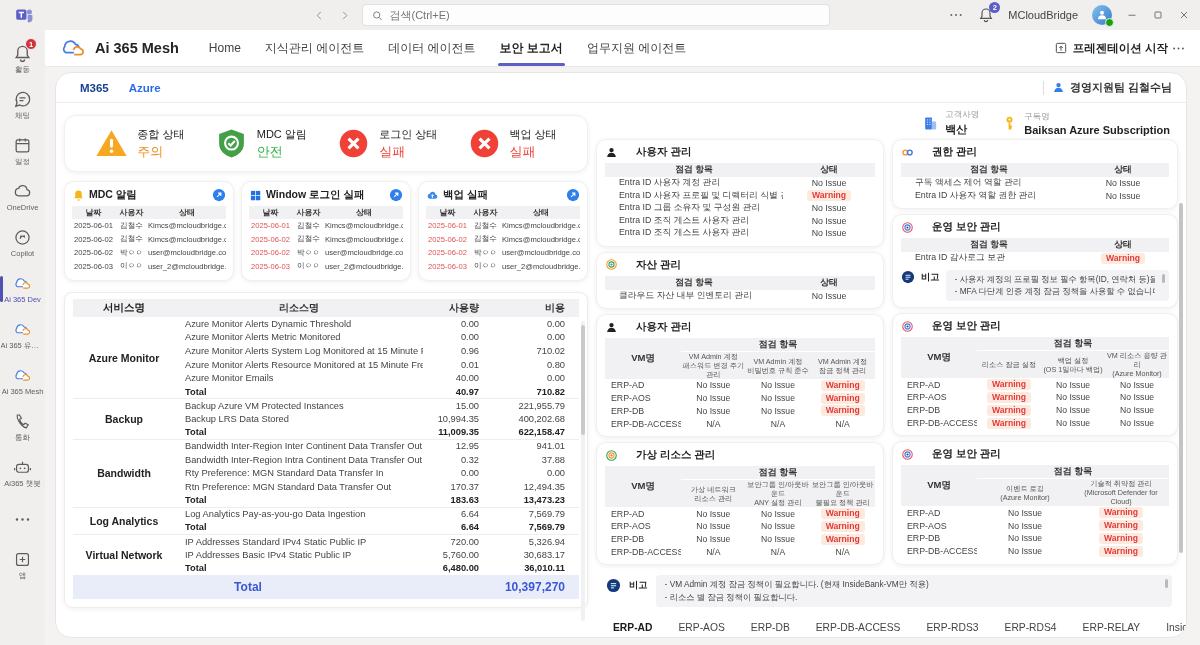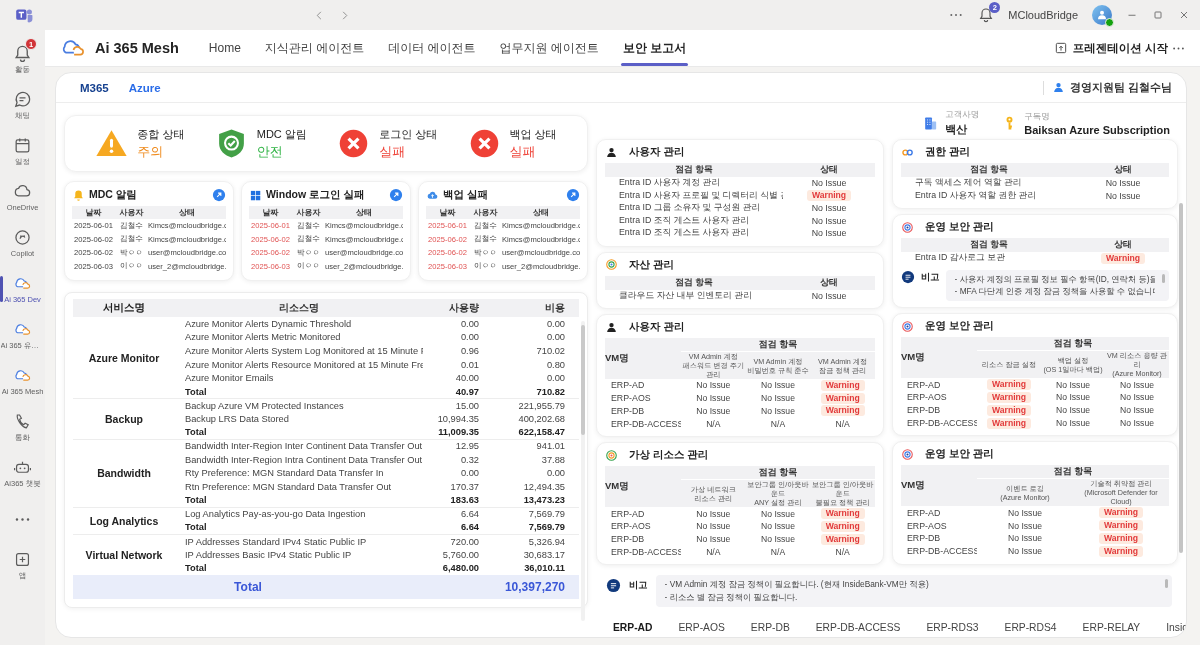--- a/index.html
+++ b/index.html
@@ -95,34 +95,34 @@
 .cust-row{height:28px;display:flex;justify-content:flex-end;align-items:center;gap:22px;padding-right:8px}
 .cinfo{display:flex;align-items:center;gap:6px}
 .cinfo .icon{width:17px;height:17px}
 .clabel{font-size:8.5px;color:#999}
 .cvalue{font-size:11px;font-weight:bold;color:#222;margin-top:1px}
 .panels{display:flex;gap:8px;margin-top:2px}
 .pcol{display:flex;flex-direction:column;gap:5px}
 .pcol-a{width:288px;flex:none}
 .pcol-b{flex:1;min-width:0}
 .panel{background:#fff;border:1px solid #f0f0f0;border-radius:10px;box-shadow:0 1px 5px rgba(0,0,0,.07);padding:5px 8px 6px}
-.ptitle{display:flex;align-items:center;gap:11px;font-size:10.5px;font-weight:bold;color:#222;margin-bottom:4px}
+.ptitle{display:flex;align-items:center;gap:18px;font-size:10.5px;font-weight:bold;color:#222;margin-bottom:4px}
 .ptitle .icon{width:13px;height:13px}
 .ptable{width:100%;border-collapse:collapse;table-layout:fixed}
 .ptable th{background:#f1f1f3;font-size:8.8px;font-weight:bold;color:#333;height:14px}
 .ptable td{font-size:8.8px;color:#444;height:12.5px;white-space:nowrap;overflow:hidden}
 .ptable .chk{text-align:left;padding-left:14px}
 .ptable .stat{width:92px;text-align:center}
 .pill{display:inline-block;background:#fdeadf;color:#e23b3b;font-weight:bold;border-radius:3px;padding:0 5px;font-size:8.6px;line-height:11px}
 .na{color:#777}
 
 .vmtable{width:100%;border-collapse:collapse;table-layout:fixed}
 .vmtable th{background:#f1f1f3;color:#333}
 .vmtable .h1{font-size:9px;font-weight:bold;height:13px}
-.vmtable .vmn{width:76px;font-size:9.5px;font-weight:bold;text-align:left}
+.vmtable .vmn{width:76px;font-size:9.5px;font-weight:bold;text-align:center}
 .vmtable .sub{font-size:7.2px;font-weight:normal;color:#555;height:20px;line-height:1.25;white-space:pre-line;border-top:1px solid #fff}
 .vmtable td{font-size:8.6px;color:#444;height:12.8px;text-align:center;white-space:nowrap;overflow:hidden}
 .vmtable td.vm{text-align:left;padding-left:6px;font-size:8.8px}
 
 .noterow{display:flex;align-items:flex-start;gap:6px;margin-top:5px}
 .noterow .icon{width:14px;height:14px;flex:none}
 .nlabel{font-size:9.3px;font-weight:bold;color:#222;margin-top:1px;white-space:nowrap}
 .nbox{flex:1;background:#f3f3f6;border-radius:4px;padding:3px 14px 3px 9px;position:relative;min-width:0}
 .nline{font-size:8.3px;color:#444;line-height:1.55;white-space:nowrap;overflow:hidden}
 .nthumb{position:absolute;right:4px;top:4px;width:3px;height:9px;background:#b9b9b9;border-radius:2px}
@@ -154,20 +154,29 @@
     <span class="icon tb-chev">
         <svg viewBox="0 0 24 24">
           <path d="M15 4 7 12l8 8" fill="none" stroke="currentColor" stroke-width="2"></path>
         </svg>
       </span>
     <span class="icon tb-chev">
         <svg viewBox="0 0 24 24">
           <path d="M9 4l8 8-8 8" fill="none" stroke="currentColor" stroke-width="2"></path>
         </svg>
       </span>
+  </div>
+  <div class="searchbox">
+    <span class="icon">
+        <svg viewBox="0 0 24 24">
+          <circle cx="11" cy="11" r="6" fill="none" stroke="currentColor" stroke-width="1.7"></circle>
+          <path d="M15.6 15.6 20.5 20.5" stroke="currentColor" stroke-width="1.7"></path>
+        </svg>
+      </span>
+    <input placeholder="검색(Ctrl+E)" style="">
   </div>
   <div class="tb-right">
     <span class="icon tb-more">
         <svg viewBox="0 0 24 24">
           <circle cx="5" cy="12" r="1.5" fill="currentColor"></circle>
           <circle cx="12" cy="12" r="1.5" fill="currentColor"></circle>
           <circle cx="19" cy="12" r="1.5" fill="currentColor"></circle>
         </svg>
       </span>
     <span class="tb-bell">
@@ -326,22 +335,22 @@
       <svg viewBox="0 0 27 20">
         <path d="M6.5 14.6h8.8a4.1 4.1 0 0 0 .7-8.15A5.7 5.7 0 0 0 5.2 8.6a3.7 3.7 0 0 0 1.3 6z" fill="#fff" stroke="#4a7de0" stroke-width="1.7"></path>
         <path d="M14.6 16.6h6.2a2.9 2.9 0 0 0 .4-5.75 3.9 3.9 0 0 0-7.2 1.1" fill="#fff" stroke="#e8912d" stroke-width="1.7"></path>
       </svg>
     </span>
   <span class="app-title">Ai 365 Mesh</span>
   <div class="app-tabs" id="app-tabs">
       <div class="app-tab">Home</div>
       <div class="app-tab">지식관리 에이전트</div>
       <div class="app-tab">데이터 에이전트</div>
+      <div class="app-tab active">보안 보고서</div>
       <div class="app-tab">업무지원 에이전트</div>
-      <div class="app-tab active">보안 보고서</div>
     </div>
   <div class="appbar-right">
     <span class="present-btn">
       <span class="icon">
           <svg viewBox="0 0 24 24">
             <rect x="4" y="4" width="16" height="16" rx="2" fill="none" stroke="currentColor" stroke-width="1.6"></rect>
             <path d="M12 16.5V9M9 12l3-3 3 3" fill="none" stroke="currentColor" stroke-width="1.6"></path>
           </svg>
         </span>
       <span>프레젠테이션 시작</span>

